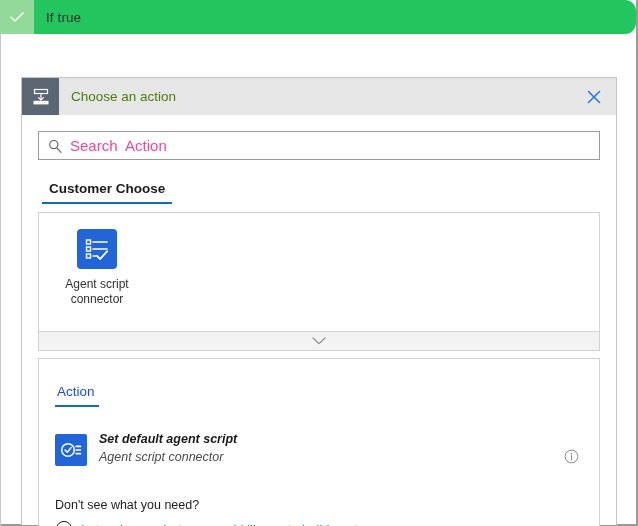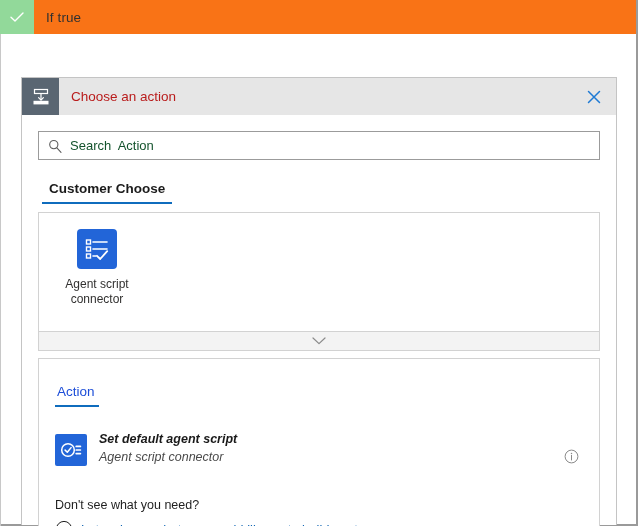--- a/index.html
+++ b/index.html
@@ -26,23 +26,24 @@
     background: #ffffff;
   }
 
   
   #branch-header {
     position: absolute;
     left: 0;
     top: 0;
     width: 636px;
     height: 34px;
-    background: #f97316;
-    display: flex;
-    align-items: center;
+    background: #22c55e;
+    display: flex;
+    align-items: center;
+    border-radius: 11px;
   }
   #branch-check {
     width: 34px;
     height: 34px;
     background: #92d99a;
     display: flex;
     align-items: center;
     justify-content: center;
     flex: 0 0 auto;
   }
@@ -88,21 +89,21 @@
     height: 37px;
     background: #5a6672;
     display: flex;
     align-items: center;
     justify-content: center;
     flex: 0 0 auto;
   }
   #panel-header-title {
     margin-left: 12px;
     font-size: 13.5px;
-    color: #b91c1c;
+    color: #4d7c0f;
   }
   #panel-close {
     position: absolute;
     right: 0;
     top: 0;
     width: 44px;
     height: 37px;
     display: flex;
     align-items: center;
     justify-content: center;
@@ -118,22 +119,22 @@
     box-sizing: border-box;
     border: 1px solid #9b9b9b;
     background: #ffffff;
     display: flex;
     align-items: center;
     padding: 0 9px;
   }
   #search-icon { flex: 0 0 auto; display: block; }
   #search-text {
     margin-left: 8px;
-    font-size: 13px;
-    color: #14532d;
+    font-size: 15px;
+    color: #ec4899;
     white-space: pre;
   }
 
   
   #tabs {
     display: flex;
     align-items: flex-end;
     padding: 0 16px;
     margin-top: 14px;
     height: 30px;

